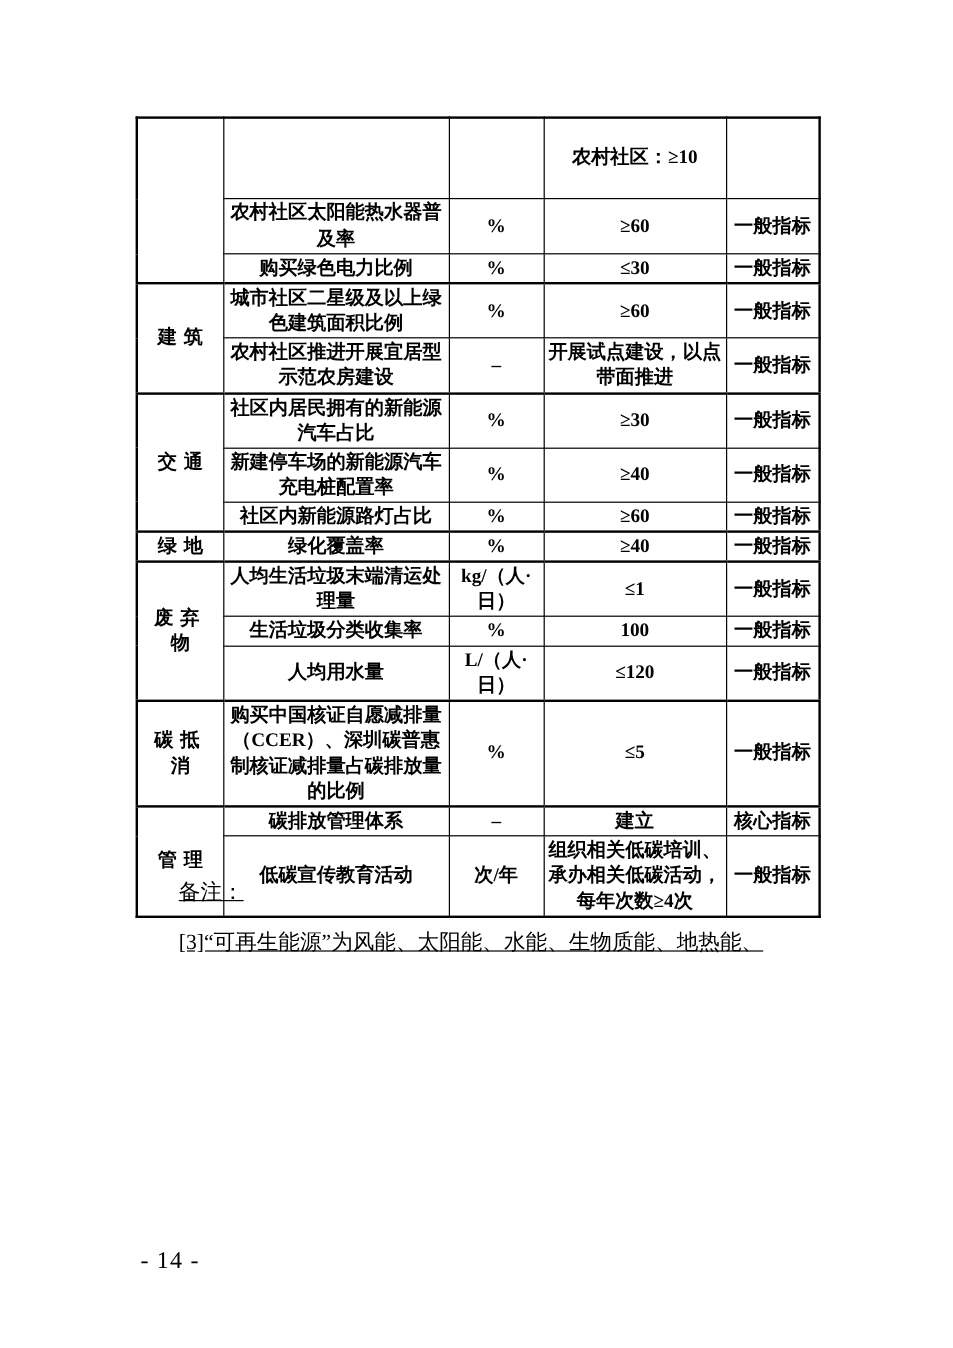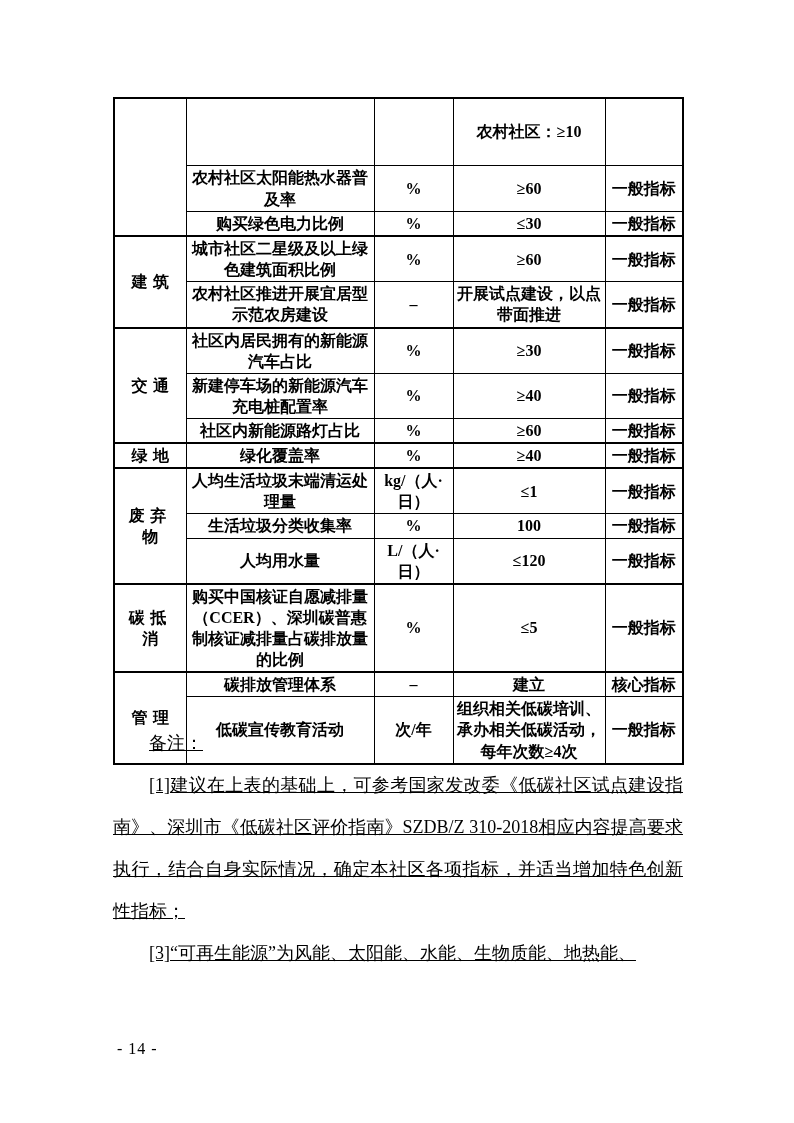--- a/index.html
+++ b/index.html
@@ -40,21 +40,21 @@
   .notes{
     position:absolute;left:113px;top:722px;width:570px;
     font-size:18px;line-height:42px;
     text-align:justify;
   }
   .notes p{margin:0;text-indent:2em;text-decoration:underline;}
 
   
   .footer{
     position:absolute;left:117px;top:1040px;
-    font-size:16px;font-family:"Liberation Serif","DejaVu Serif",serif;
+    font-size:20px;font-family:"Liberation Serif","DejaVu Serif",serif;
     letter-spacing:1px;
   }
 </style>
 </head>
 <body>
 
 <div class="page">
 
   <table class="ind">
     <colgroup>
@@ -166,19 +166,18 @@
         <td>低碳宣传教育活动</td>
         <td>次/年</td>
         <td>组织相关低碳培训、承办相关低碳活动，每年次数≥4次</td>
         <td>一般指标</td>
       </tr>
     </tbody>
   </table>
 
   <div class="notes">
     <p>备注：</p>
-    <p>[1]建议在上表的基础上，可参考国家发改委《低碳社区试点建设指南》、深圳市《低碳社区评价指南》SZDB/Z 310-2018相应内容提高要求执行，结合自身实际情况，确定本社区各项指标，并适当增加特色创新性指标；</p>
     <p>[3]“可再生能源”为风能、太阳能、水能、生物质能、地热能、</p>
   </div>
 
   <div class="footer">- 14 -</div>
 
 </div>
 
 </body></html>

